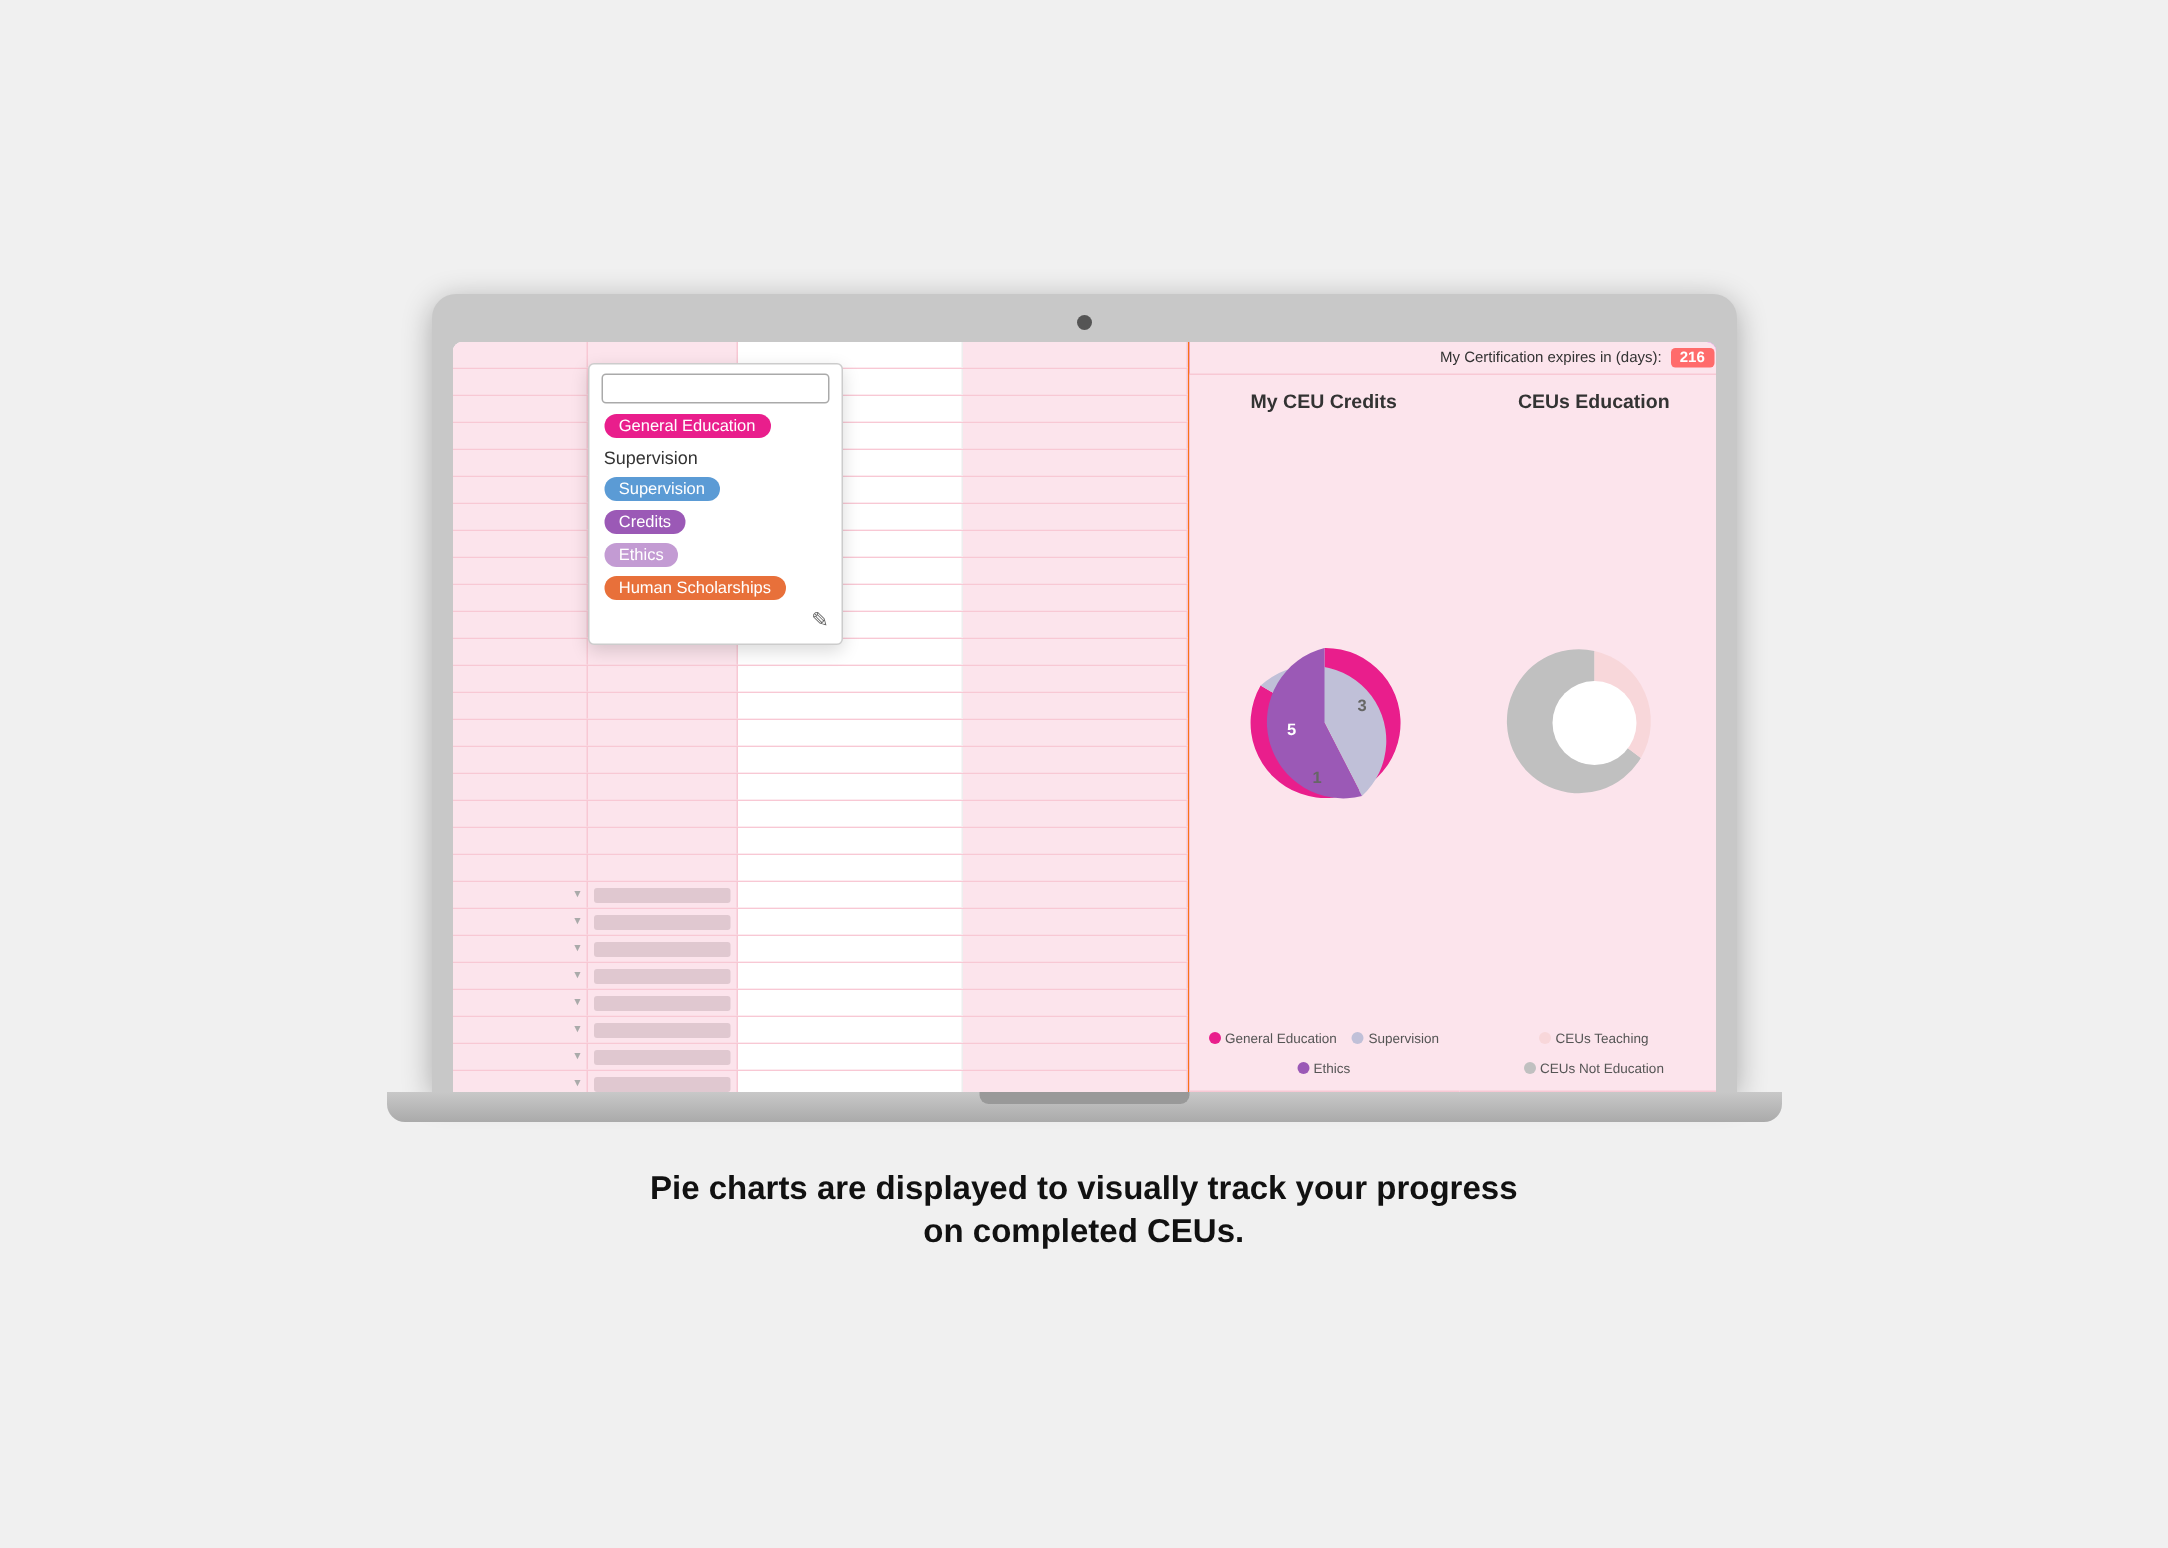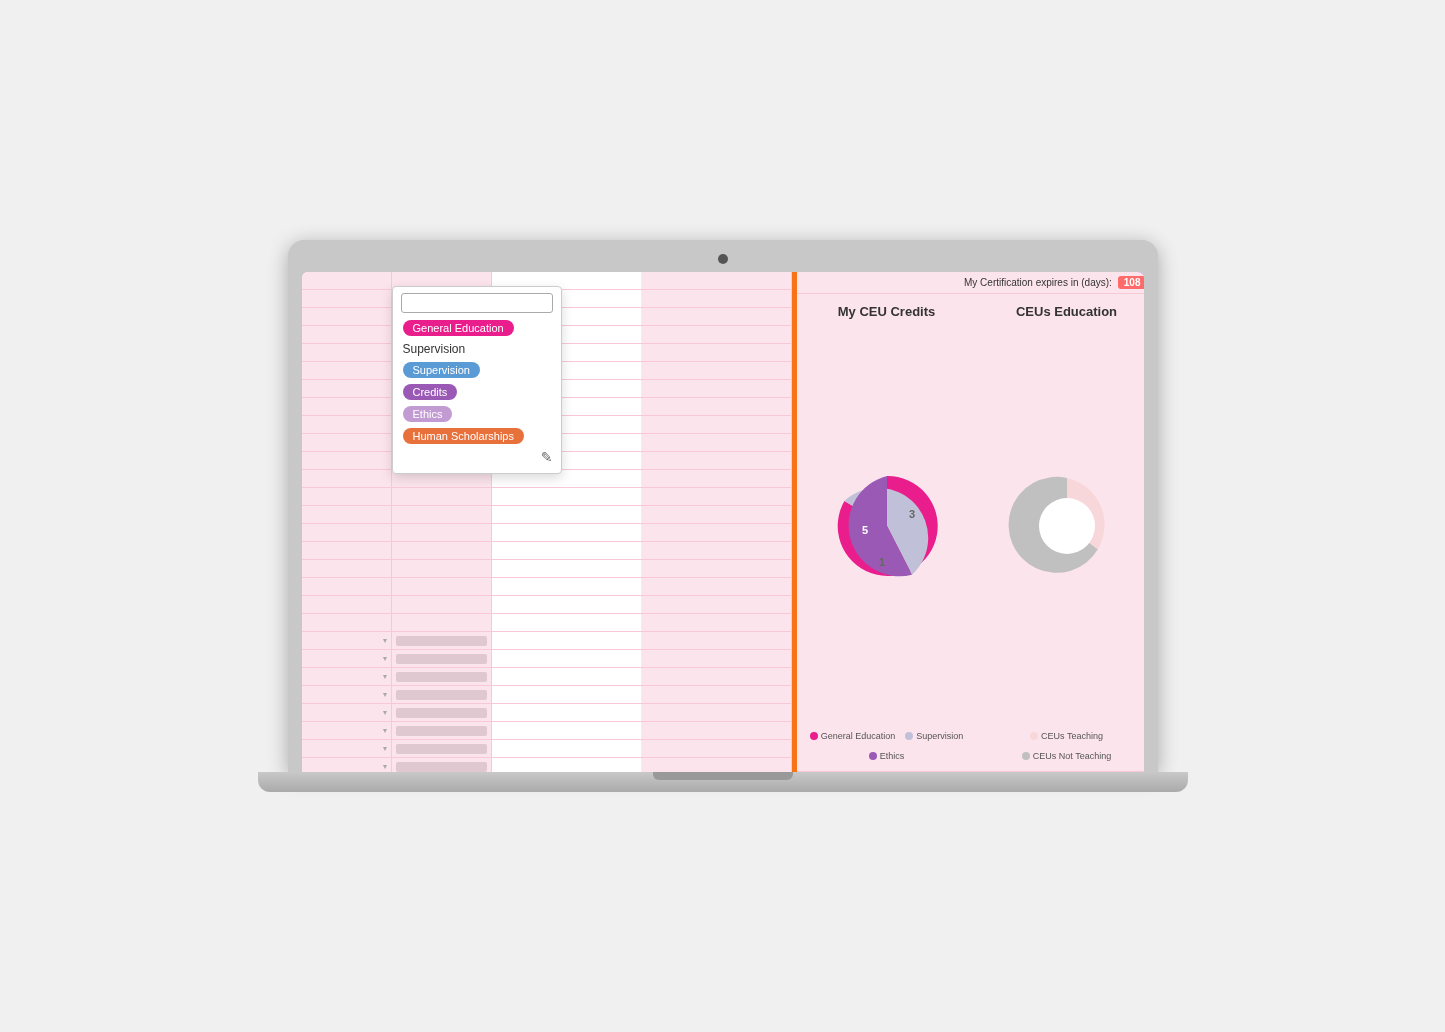--- a/index.html
+++ b/index.html
@@ -119,21 +119,21 @@
       color: #666;
       cursor: pointer;
     }
 
     
     .right-panel {
       flex: 1;
       background: #d946ef;
       display: flex;
       flex-direction: column;
-      border-left: 5px solid #f97316;
+      border-left: 1px solid #f97316;
     }
 
     
     .cert-notice {
       background: #fce4ec;
       padding: 4px 10px;
       font-size: 10px;
       color: #333;
       display: flex;
       justify-content: flex-end;
@@ -538,21 +538,21 @@
             <div class="edit-icon-row">
               <span>✎</span>
             </div>
           </div>
         </div>
 
         <div class="right-panel">
 
           <div class="cert-notice">
             <span>My Certification expires in (days):</span>
-            <span class="cert-days">108</span>
+            <span class="cert-days">216</span>
           </div>
 
           <div class="charts-area">
 
             <div class="chart-card">
               <div class="chart-title">My CEU Credits</div>
               <div class="chart-container">
                 <svg width="160" height="120" viewBox="0 0 160 120">
 
                   <path d="M 80 60 L 80 10 A 50 50 0 1 1 37.4 35.0 Z" fill="#e91e8c"></path>
@@ -594,25 +594,29 @@
                   <circle cx="80" cy="55" r="28" fill="white"></circle>
                 </svg>
               </div>
               <div class="chart-legend">
                 <div class="legend-item">
                   <div class="legend-dot" style="background:#f8d7da;"></div>
                   <span>CEUs Teaching</span>
                 </div>
                 <div class="legend-item">
                   <div class="legend-dot" style="background:#c0c0c0;"></div>
-                  <span>CEUs Not Teaching</span>
+                  <span>CEUs Not Education</span>
                 </div>
               </div>
             </div>
           </div>
         </div>
       </div>
     </div>
   </div>
 
   <div class="laptop-base"></div>
 
+  <div class="caption">
+    <span>Pie charts are displayed to visually track your progress</span><br>
+    <span>on completed CEUs.</span>
+  </div>
 </div>
 
 </body></html>

